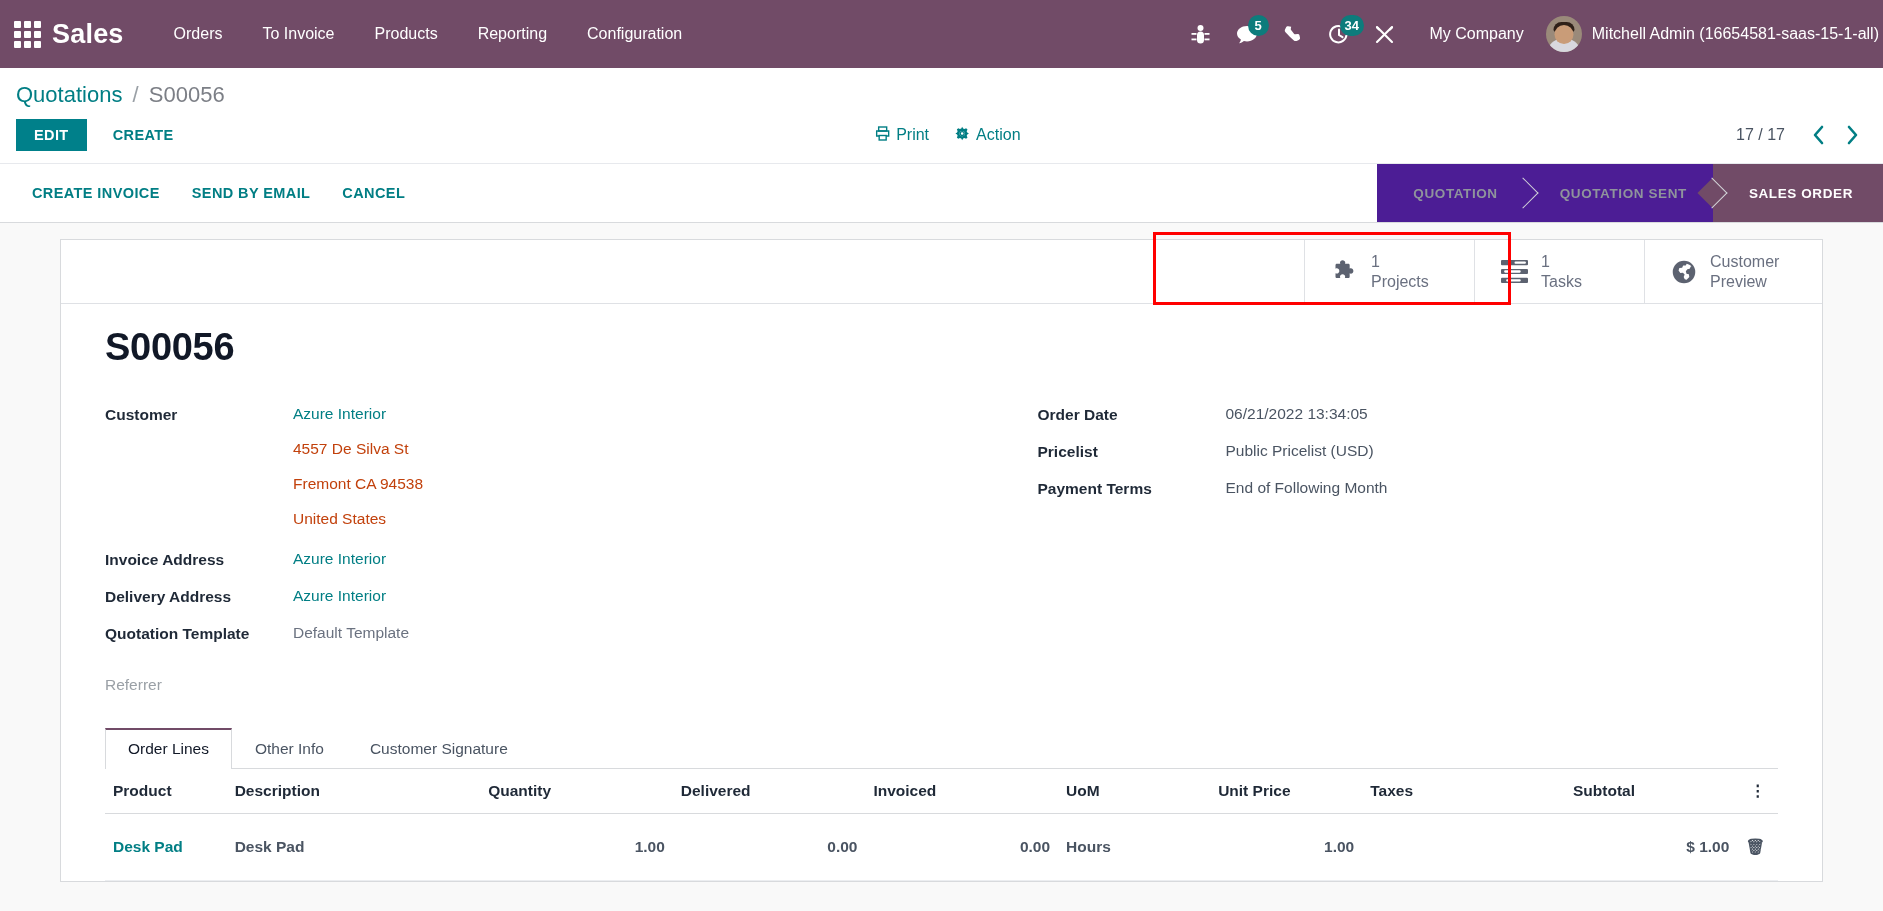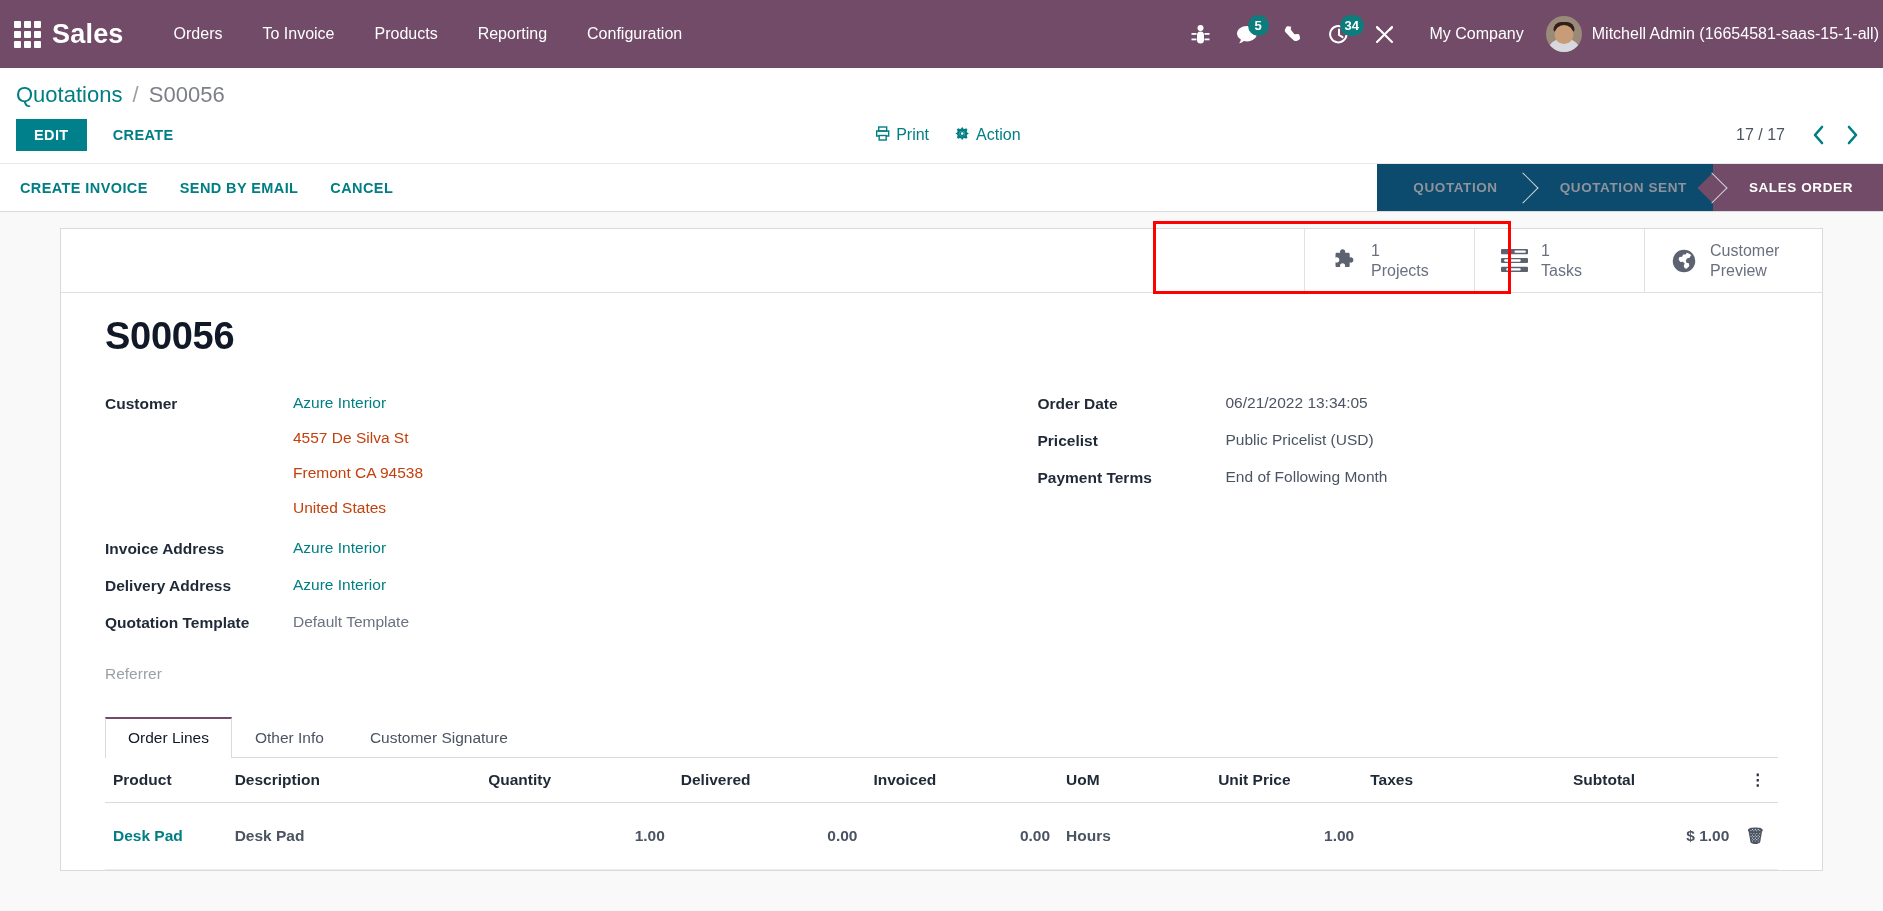--- a/index.html
+++ b/index.html
@@ -198,22 +198,22 @@
     font-family: inherit;
   }
 
   
   .statusbar-row {
     background: #ffffff;
     border-top: 1px solid #e7e9ed;
     border-bottom: 1px solid #d8dadd;
     display: flex;
     align-items: stretch;
-    height: 49px;
-    padding-left: 4px;
+    height: 60px;
+    padding-left: 16px;
   }
   .sb-buttons { display: flex; align-items: center; gap: 0; }
   .sb-btn {
     background: none; border: none;
     color: #017e84;
     font-size: 14.5px;
     font-weight: bold;
     letter-spacing: .4px;
     padding: 0 16px;
     cursor: pointer;
@@ -227,21 +227,21 @@
     height: 100%;
   }
   .stat-item {
     position: relative;
     display: flex; align-items: center;
     padding: 0 26px 0 36px;
     font-size: 13.5px;
     font-weight: bold;
     letter-spacing: .6px;
     color: #8f949c;
-    background: #0c4a6e;
+    background: #4c1d95;
     cursor: pointer;
     white-space: nowrap;
   }
   .stat-item::after {
     content: "";
     position: absolute;
     right: -10px; top: 50%;
     width: 21px; height: 21px;
     transform: translateY(-50%) rotate(45deg);
     border-top: 1px solid #d3d5d9;

